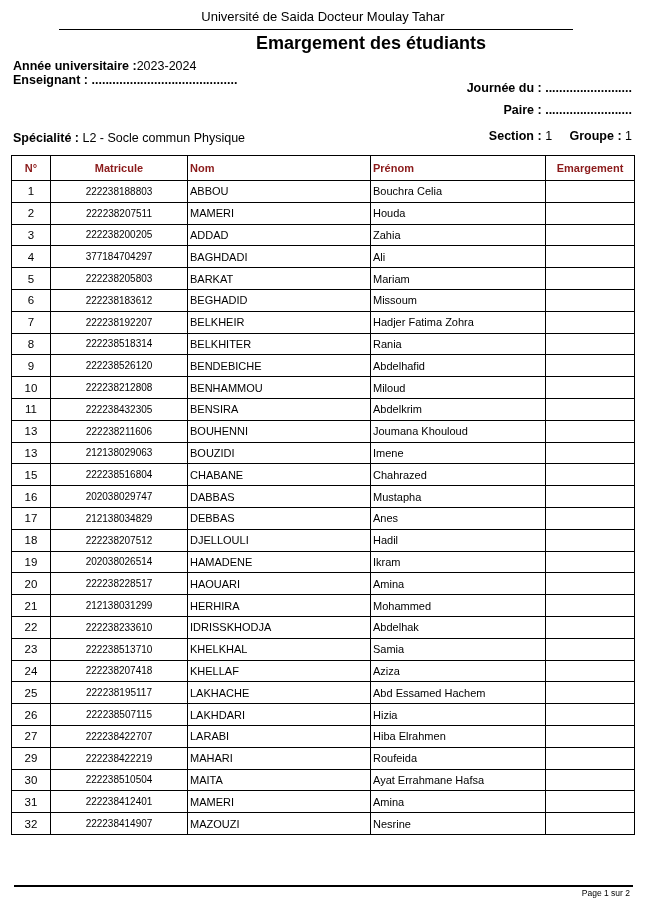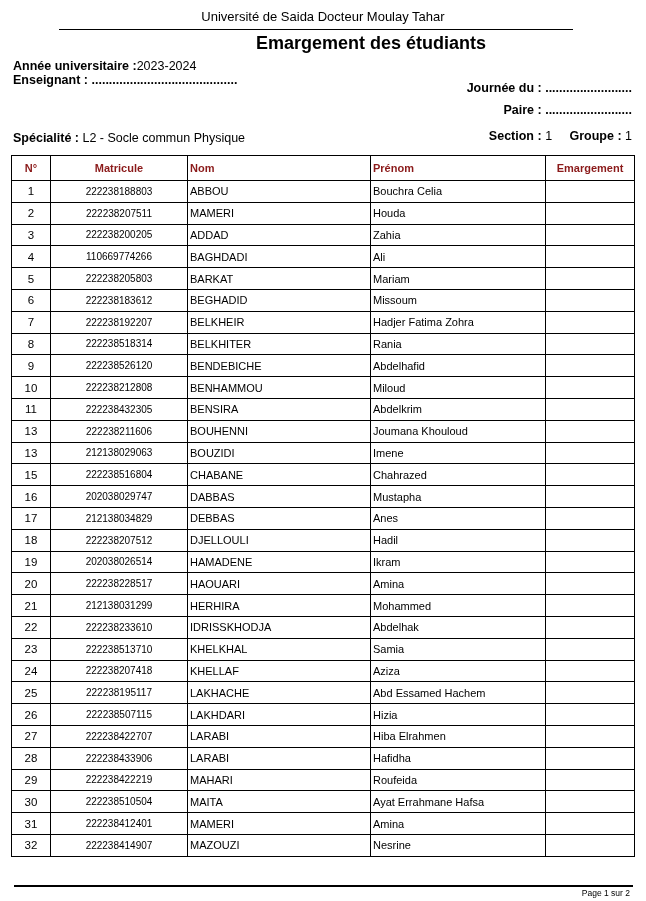--- a/index.html
+++ b/index.html
@@ -84,21 +84,21 @@
       </tr>
       <tr>
         <td class="c-no">3</td>
         <td class="c-mat">222238200205</td>
         <td class="c-nom">ADDAD</td>
         <td class="c-pre">Zahia</td>
         <td class="c-em"></td>
       </tr>
       <tr>
         <td class="c-no">4</td>
-        <td class="c-mat">110669774266</td>
+        <td class="c-mat">377184704297</td>
         <td class="c-nom">BAGHDADI</td>
         <td class="c-pre">Ali</td>
         <td class="c-em"></td>
       </tr>
       <tr>
         <td class="c-no">5</td>
         <td class="c-mat">222238205803</td>
         <td class="c-nom">BARKAT</td>
         <td class="c-pre">Mariam</td>
         <td class="c-em"></td>
@@ -244,27 +244,20 @@
         <td class="c-em"></td>
       </tr>
       <tr>
         <td class="c-no">27</td>
         <td class="c-mat">222238422707</td>
         <td class="c-nom">LARABI</td>
         <td class="c-pre">Hiba Elrahmen</td>
         <td class="c-em"></td>
       </tr>
       <tr>
-        <td class="c-no">28</td>
-        <td class="c-mat">222238433906</td>
-        <td class="c-nom">LARABI</td>
-        <td class="c-pre">Hafidha</td>
-        <td class="c-em"></td>
-      </tr>
-      <tr>
         <td class="c-no">29</td>
         <td class="c-mat">222238422219</td>
         <td class="c-nom">MAHARI</td>
         <td class="c-pre">Roufeida</td>
         <td class="c-em"></td>
       </tr>
       <tr>
         <td class="c-no">30</td>
         <td class="c-mat">222238510504</td>
         <td class="c-nom">MAITA</td>

